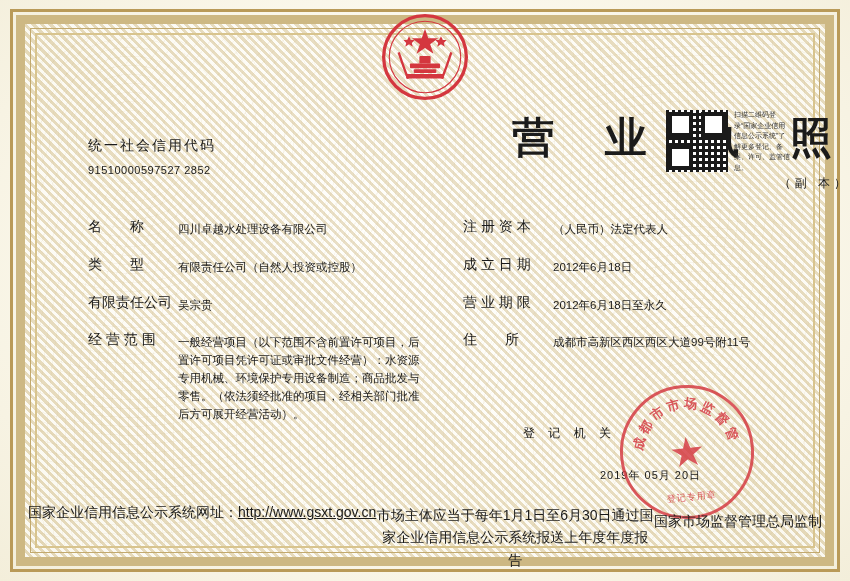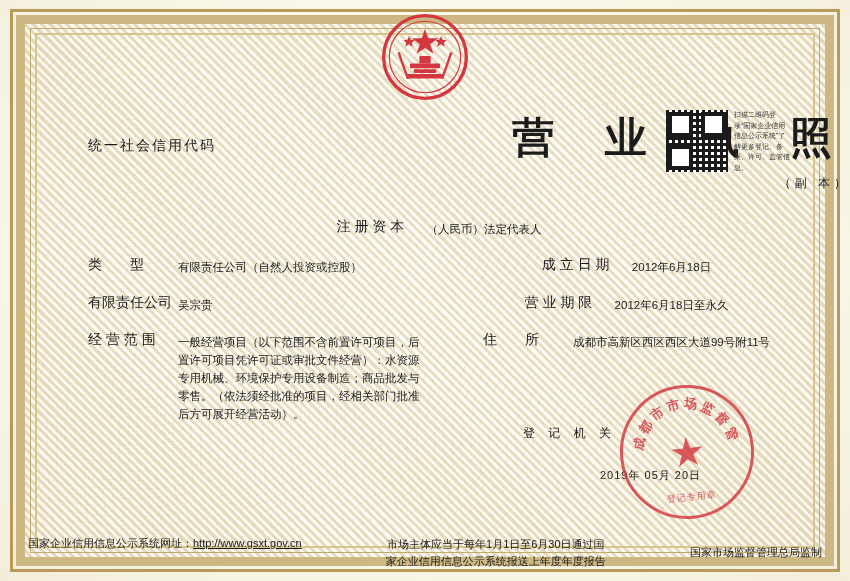--- a/index.html
+++ b/index.html
@@ -90,21 +90,21 @@
   }
   .qr::before{left:2px;top:2px;}
   .qr::after{right:2px;top:2px;}
   .qr-eye3{position:absolute;left:2px;bottom:2px;width:17px;height:17px;border:4px solid #1a1a1a;background:#fff;}
   .qr-text{font-size:7px;line-height:1.5;color:#333;width:58px;letter-spacing:0;}
 
   
   .fields{position:absolute;left:88px;top:218px;right:60px;}
   .row{display:flex;margin-bottom:17px;}
   .col-left{width:375px;display:flex;align-items:flex-start;}
-  .col-right{flex:1;display:flex;align-items:flex-start;justify-content:center;}
+  .col-right{flex:1;display:flex;align-items:flex-start;}
   .flabel{
     width:90px;flex:none;font-size:14px;color:#1b1b1b;
     display:flex;justify-content:space-between;letter-spacing:0;
   }
   .fvalue{font-size:11.5px;color:#1b1b1b;line-height:1.55;padding-top:3px;}
   .fvalue.wide{max-width:240px;}
   .scope{max-width:245px;}
 
   
   .registrar{
@@ -124,21 +124,21 @@
   }
   .seal-text{
     position:absolute;left:0;top:0;width:100%;height:100%;
   }
   .seal-bottom{
     position:absolute;left:0;right:0;bottom:12px;text-align:center;
     font-size:9px;color:#d4373f;letter-spacing:1px;
   }
 
   
-  .footer{position:absolute;left:28px;right:28px;bottom:10px;font-size:11px;color:#1b1b1b;margin-top:12px;}
+  .footer{position:absolute;left:28px;right:28px;bottom:10px;font-size:14px;color:#1b1b1b;margin-top:12px;}
   .footer-row{display:flex;justify-content:space-between;align-items:flex-start;}
   .f-left{white-space:nowrap;}
   .f-left a{color:#1b1b1b;text-decoration:underline;}
   .f-center{text-align:center;line-height:1.6;}
   .f-right{white-space:nowrap;padding-top:9px;}
 </style>
 </head>
 <body>
 
 <div class="license">
@@ -165,32 +165,37 @@
           <path d="M22 45 q6 18 10 28 M78 45 q-6 18 -10 28" stroke="#d4373f" stroke-width="2.5" fill="none"></path>
         </g>
       </svg>
     </div>
 
     <div class="title">营 业 执 照</div>
     <div class="subtitle">（副  本）</div>
 
     <div class="code-block">
       <div class="code-label">统一社会信用代码</div>
+      <div class="code-value">91510000597527 2852</div>
     </div>
 
     <div class="qr-wrap">
       <div class="qr">
           <div class="qr-eye3"></div>
         </div>
       <div class="qr-text">扫描二维码登录“国家企业信用信息公示系统”了解更多登记、备案、许可、监管信息。</div>
     </div>
 
     <div class="fields">
 
       <div class="row">
+        <div class="col-left">
+          <div class="flabel">名　　称</div>
+          <div class="fvalue">四川卓越水处理设备有限公司</div>
+        </div>
         <div class="col-right">
           <div class="flabel">注 册 资 本</div>
           <div class="fvalue">（人民币）法定代表人</div>
         </div>
       </div>
 
       <div class="row">
         <div class="col-left">
           <div class="flabel">类　　型</div>
           <div class="fvalue">有限责任公司（自然人投资或控股）</div>

